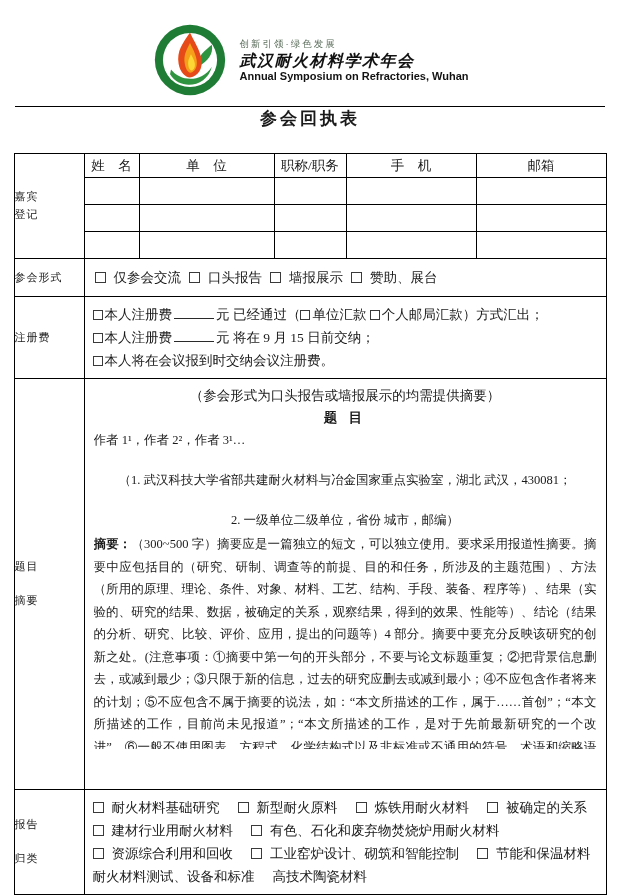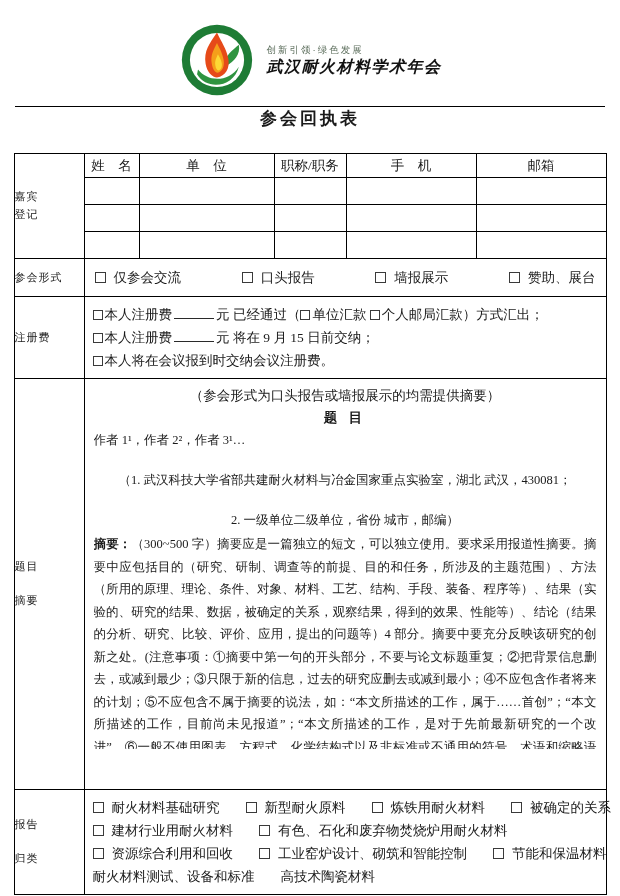--- a/index.html
+++ b/index.html
@@ -25,58 +25,59 @@
   table.form { border-collapse:collapse; margin:23px auto 0 auto; width:592px; table-layout:fixed; }
   table.form td { border:1.2px solid #000; vertical-align:middle; }
   td.rowlabel { text-align:left; font-size:11px; letter-spacing:1px; }
   td.rowlabel .lbl-line { line-height:1.6; }
   td.rowlabel .lbl-gap { margin-top:16px; }
   .hdr-cell { text-align:center; font-size:13.5px; height:24px; }
   .guest-cell { height:27px; background:#fff; }
   
   .cb { display:inline-block; width:11px; height:11px; border:1.2px solid #3a3a3a; background:#fff; vertical-align:-1px; flex:none; }
   
-  .opt-row { display:flex; align-items:center; gap:8px; padding:0 10px; height:37px; font-size:13.5px;justify-content:space-between; }
+  .opt-row { display:flex; align-items:center; gap:8px; padding:0 10px; height:37px; font-size:13.5px; }
   .opt { display:inline-flex; align-items:center; gap:8px; white-space:nowrap; }
   
   .fee-cell { padding:5px 8px; font-size:13.5px; }
   .fee-line { line-height:21px; margin:2px 0; white-space:nowrap; }
   .blank { display:inline-block; width:40px; height:13px; border-bottom:1px solid #2a2a2a; margin:0 2px; }
   .cb-inline { display:inline-block; width:10px; height:10px; border:1.1px solid #3a3a3a; vertical-align:-1px; margin:0 2px 0 0; }
   
   .abs-cell { padding:6px 9px 40px 9px; font-size:12.5px; vertical-align:top; }
   .abs-inner { height:364px; overflow:hidden; }
   .abs-notice { text-align:center; font-weight:normal; font-size:13.5px; line-height:22px; }
   .abs-title { text-align:center; font-weight:bold; font-size:13.5px; letter-spacing:4px; line-height:22px; }
   .abs-authors { text-align:left; line-height:22px; }
   .abs-affil { text-align:center; line-height:21px;margin-top:19px; }
   .abs-body { text-align:justify; line-height:22.5px; margin-top:2px; }
   .abs-keywords { text-align:left; line-height:22.5px; }
   
   .cat-cell { padding:6px 8px; font-size:13.5px; }
-  .cat-line { display:flex; align-items:center; gap:26px; line-height:23px; height:23px; white-space:nowrap; }
+  .cat-line { display:flex; align-items:center; gap:18px; line-height:23px; height:23px; white-space:nowrap; }
 </style>
 </head>
 <body>
 
 <div class="header">
   <span>
     <svg class="logo-svg" viewBox="0 0 80 80" aria-hidden="true">
       <circle cx="40" cy="40" r="37" fill="#1e7c35"></circle>
       <circle cx="40" cy="40" r="28.5" fill="#ffffff"></circle>
       <path d="M20,50 C30,63 52,64 63,47 C58,68 30,73 19,55 Z" fill="#2f9440"></path>
       <path d="M50,46 C58,42 65,34 63,24 C56,30 49,35 47,45 Z" fill="#2f9440"></path>
       <path d="M40,11 C32,23 26,30 28,44 C29.5,53 35,58 40,58.5 C49,57 53.5,49 52,39 C50,28 44.5,21 40,11 Z" fill="#e64a19"></path>
       <path d="M40,22 C36,30 33,35 34.5,44 C35.5,50 38,53 40.5,53.5 C45.5,52.5 48,47 47,40 C45.8,32.5 42.5,27.5 40,22 Z" fill="#f59f1a"></path>
       <path d="M41,34 C39,38.5 37.5,41 38.3,46 C38.8,49 40,50.8 41.5,51 C44.3,50.4 45.6,47.3 45,43.4 C44.3,39.2 42.4,36.8 41,34 Z" fill="#fdd835"></path>
     </svg>
   </span>
   <div class="brand">
     <div class="brand-tagline">创新引领·绿色发展</div>
     <div class="brand-cn">武汉耐火材料学术年会</div>
+    <div class="brand-en">Annual Symposium on Refractories, Wuhan</div>
   </div>
 </div>
 <hr class="header-rule">
 
 <div class="page-title">参会回执表</div>
 
 <table class="form">
   <colgroup>
     <col style="width:70px">
       <col style="width:55px">

